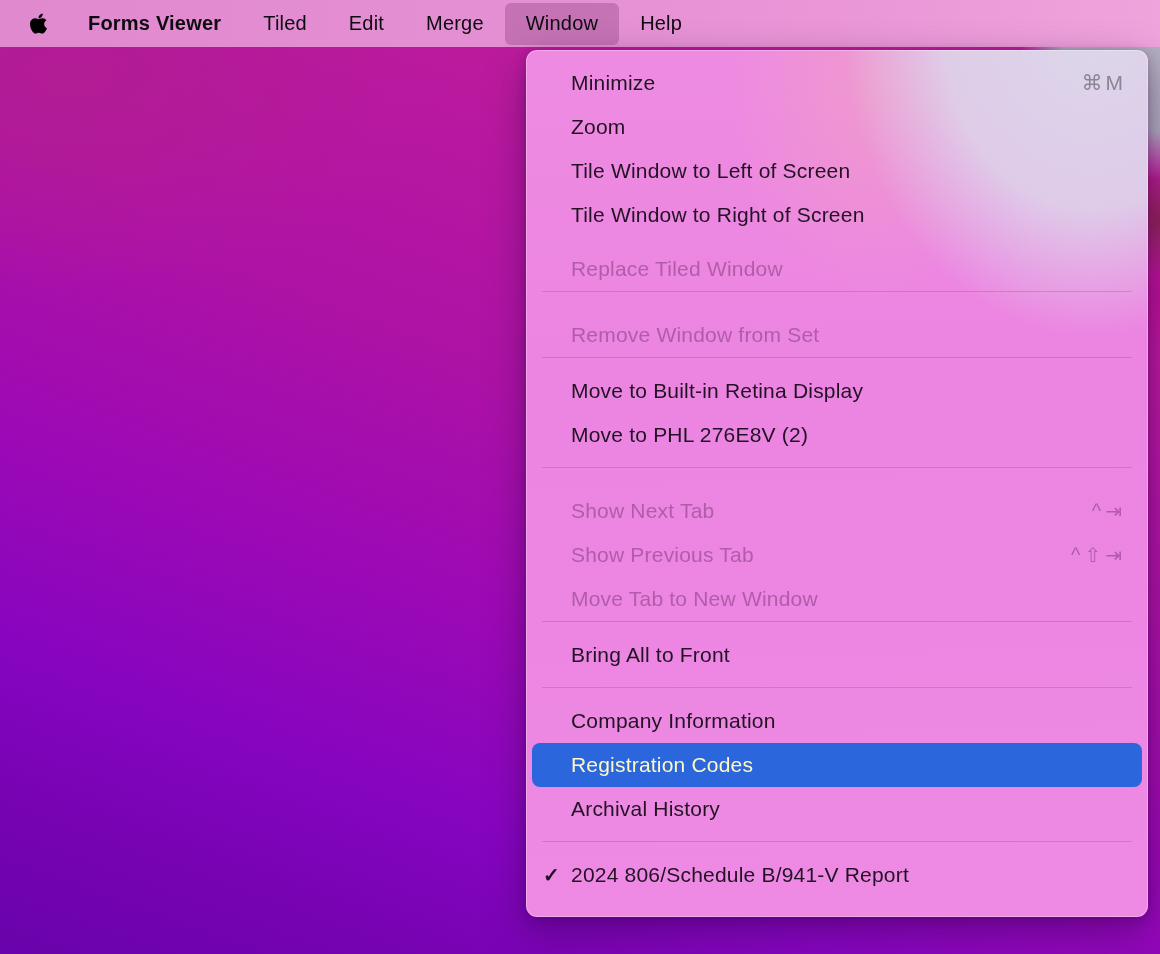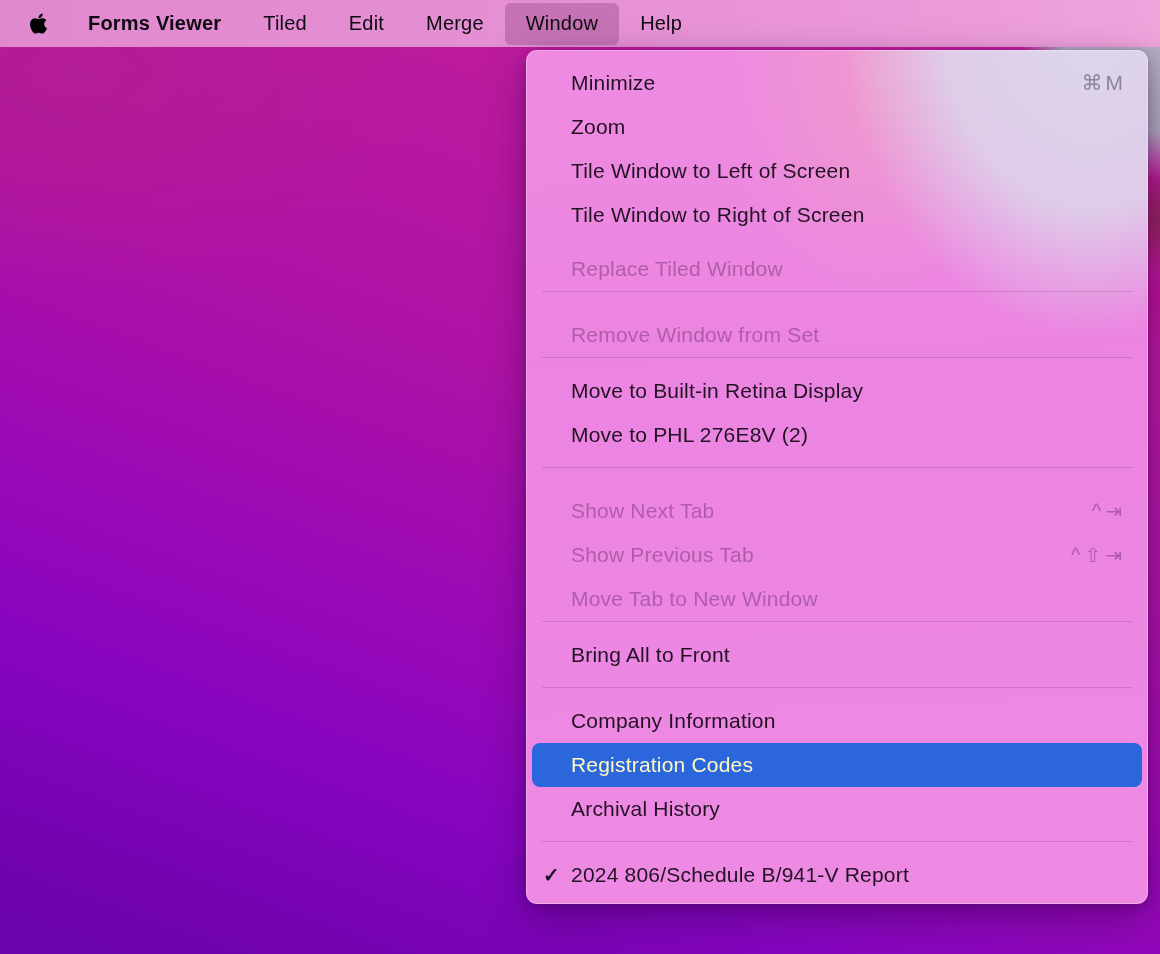--- a/index.html
+++ b/index.html
@@ -27,21 +27,21 @@
     font-size:20px; color:#0d0a10; letter-spacing:.2px; white-space:nowrap;
   }
   .mb-item.apple { padding:0 19px; }
   .mb-item.appname { font-weight:700; }
   .mb-item.active { background:rgba(114,38,102,0.28); }
   .apple svg { width:19px; height:23px; fill:#000; display:block; }
 
   
   .menu {
     position:absolute; left:526px; top:50px; width:622px;
-    padding:11px 0 7px;
+    padding:11px 0 20px;
     border-radius:11px;
     background:
       radial-gradient(ellipse 330px 420px at 565px -30px, #dcd7ea 0%, rgba(220,215,234,0.85) 45%, rgba(223,190,225,0) 75%),
       radial-gradient(ellipse 210px 300px at 350px 40px, rgba(240,165,190,0.55) 0%, rgba(240,165,190,0) 70%),
       linear-gradient(178deg, #ee8be1 0%, #ec85e1 35%, #ec86e2 65%, #ee8ae4 100%);
     box-shadow: 0 14px 40px rgba(40,0,60,0.40), 0 2px 10px rgba(40,0,60,0.25), inset 0 0 0 1px rgba(255,255,255,0.28);
   }
   .mi {
     position:relative;
     height:44px; margin:0 6px; padding:0 16px 0 39px;

